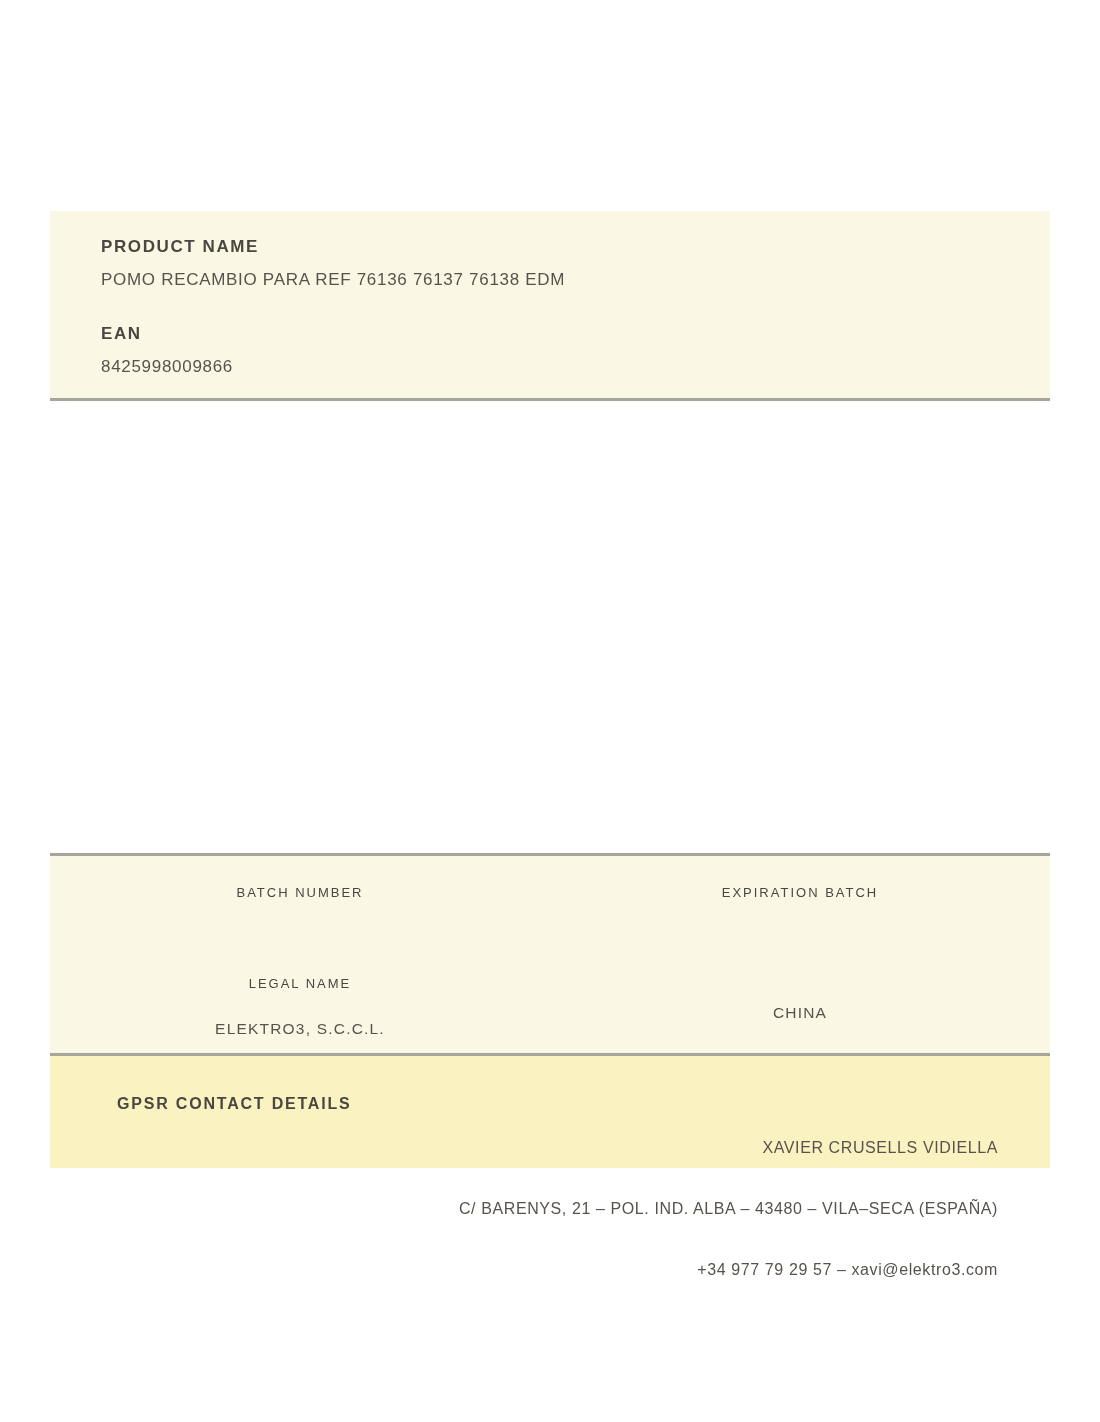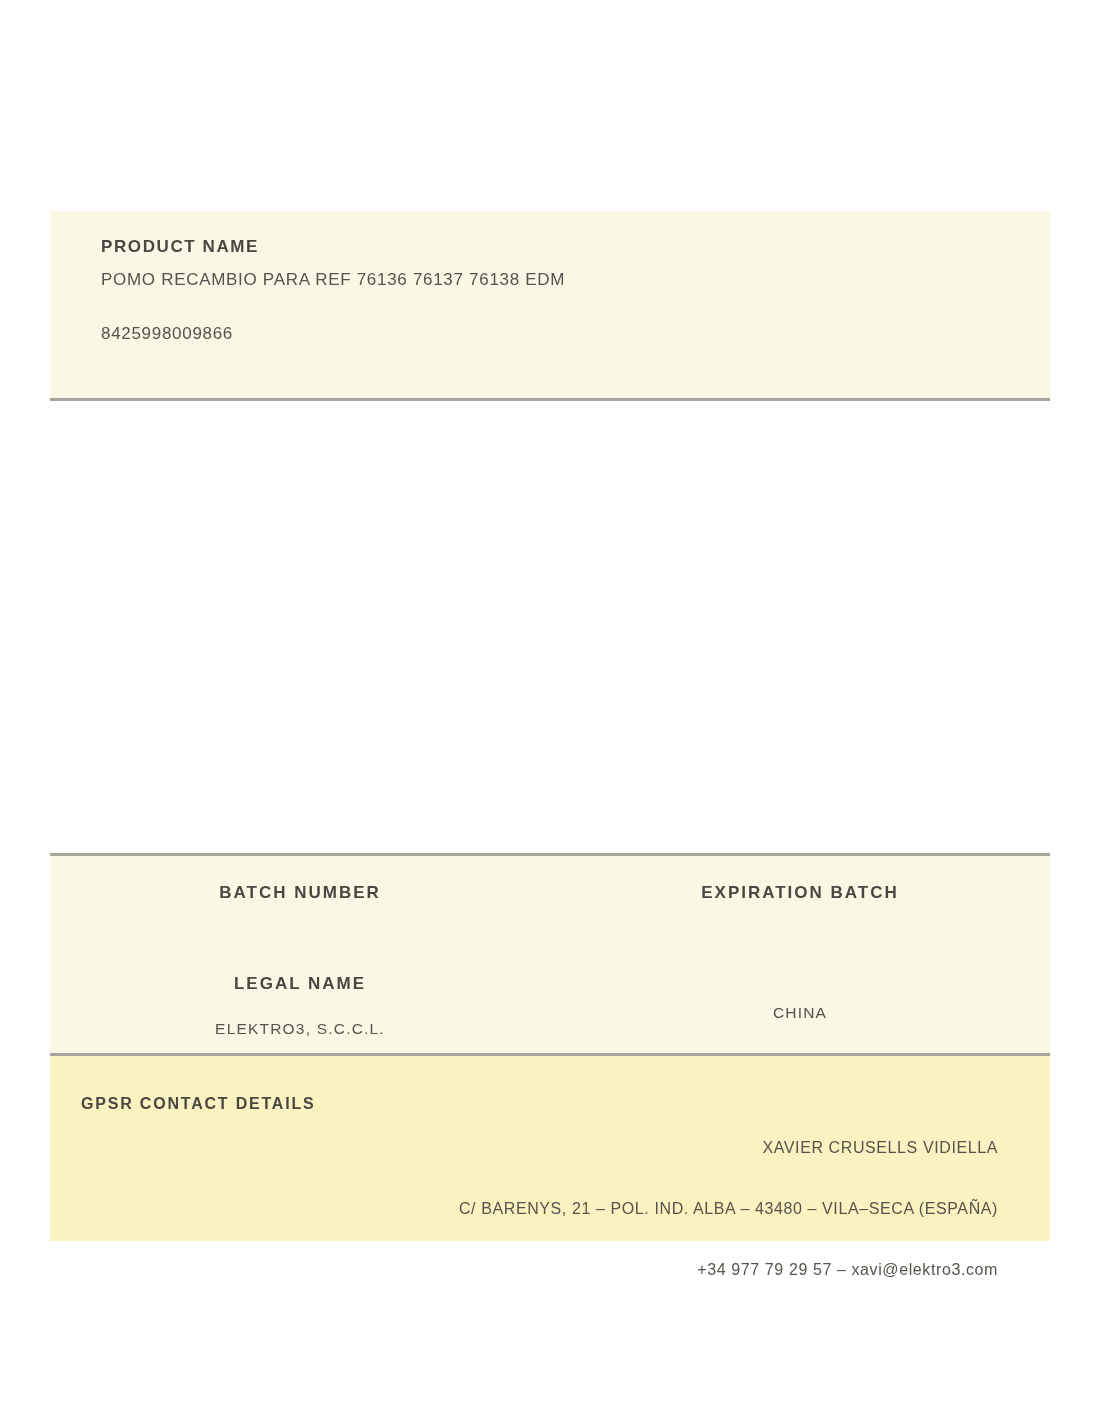--- a/index.html
+++ b/index.html
@@ -56,41 +56,41 @@
     border-bottom: 3px solid var(--divider-gray, #A7A49C);
     padding-top: 29px;
   }
   .details-grid {
     display: grid;
     grid-template-columns: 1fr 1fr;
     grid-template-rows: 91px auto;
   }
   .cell { text-align: center; }
   .cell-label {
-    font-size: 17px;
-    font-weight: bold;
+    font-size: 13px;
+    font-weight: normal;
     color: var(--heading-text, #4A4640);
     letter-spacing: 2px;
     line-height: 16px;
   }
   .cell-value {
     font-size: 15.5px;
     color: var(--body-text, #57534C);
     letter-spacing: 1.2px;
     line-height: 16px;
     margin-top: 29px;
     min-height: 16px;
   }
 
   
   .gpsr-box {
     top: 1056px;
-    height: 185px;
+    height: 112px;
     background: var(--section-yellow, #FBF2C1);
-    padding: 39px 52px 0 31px;
+    padding: 39px 52px 0 67px;
     display: flex;
     justify-content: space-between;
     align-items: flex-start;
   }
   .gpsr-heading {
     font-size: 16px;
     font-weight: bold;
     color: var(--heading-text, #4A4640);
     letter-spacing: 1.8px;
     line-height: 17px;
@@ -111,20 +111,21 @@
 <body>
 
 <div class="page">
 
   <section class="box product-box">
     <div class="field field-product">
       <div class="field-label">PRODUCT NAME</div>
       <div class="field-value">POMO RECAMBIO PARA REF 76136 76137 76138 EDM</div>
     </div>
     <div class="field">
+      <div class="field-label">EAN</div>
       <div class="field-value">8425998009866</div>
     </div>
   </section>
 
   <section class="box details-box">
     <div class="details-grid">
 
       <div class="cell">
         <div class="cell-label">BATCH NUMBER</div>
         <div class="cell-value"></div>

